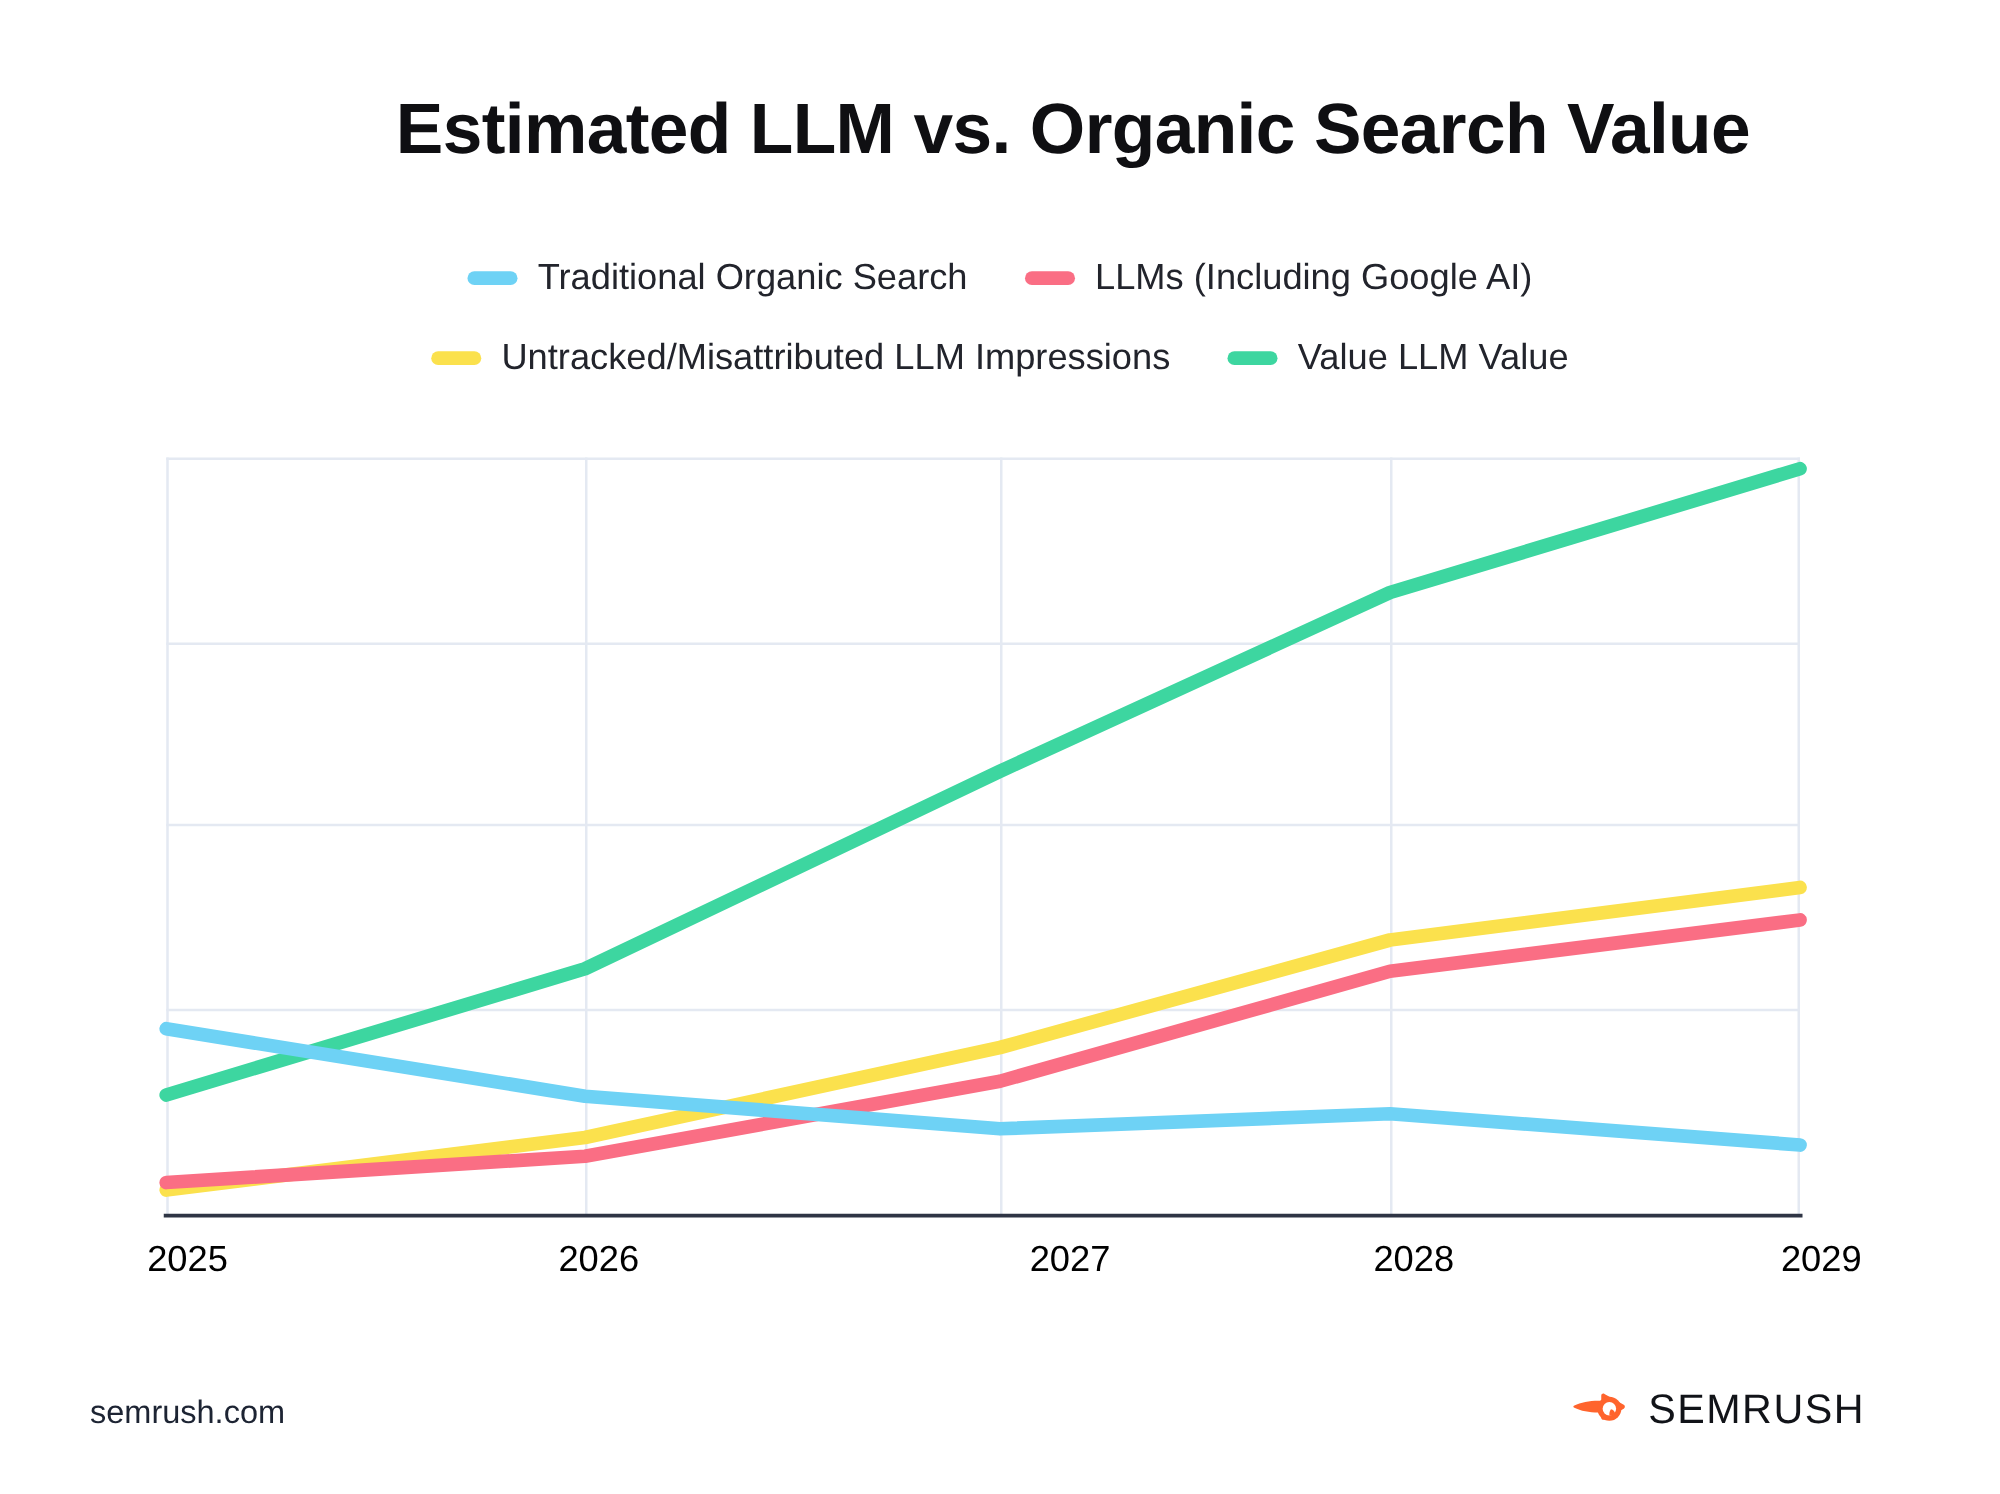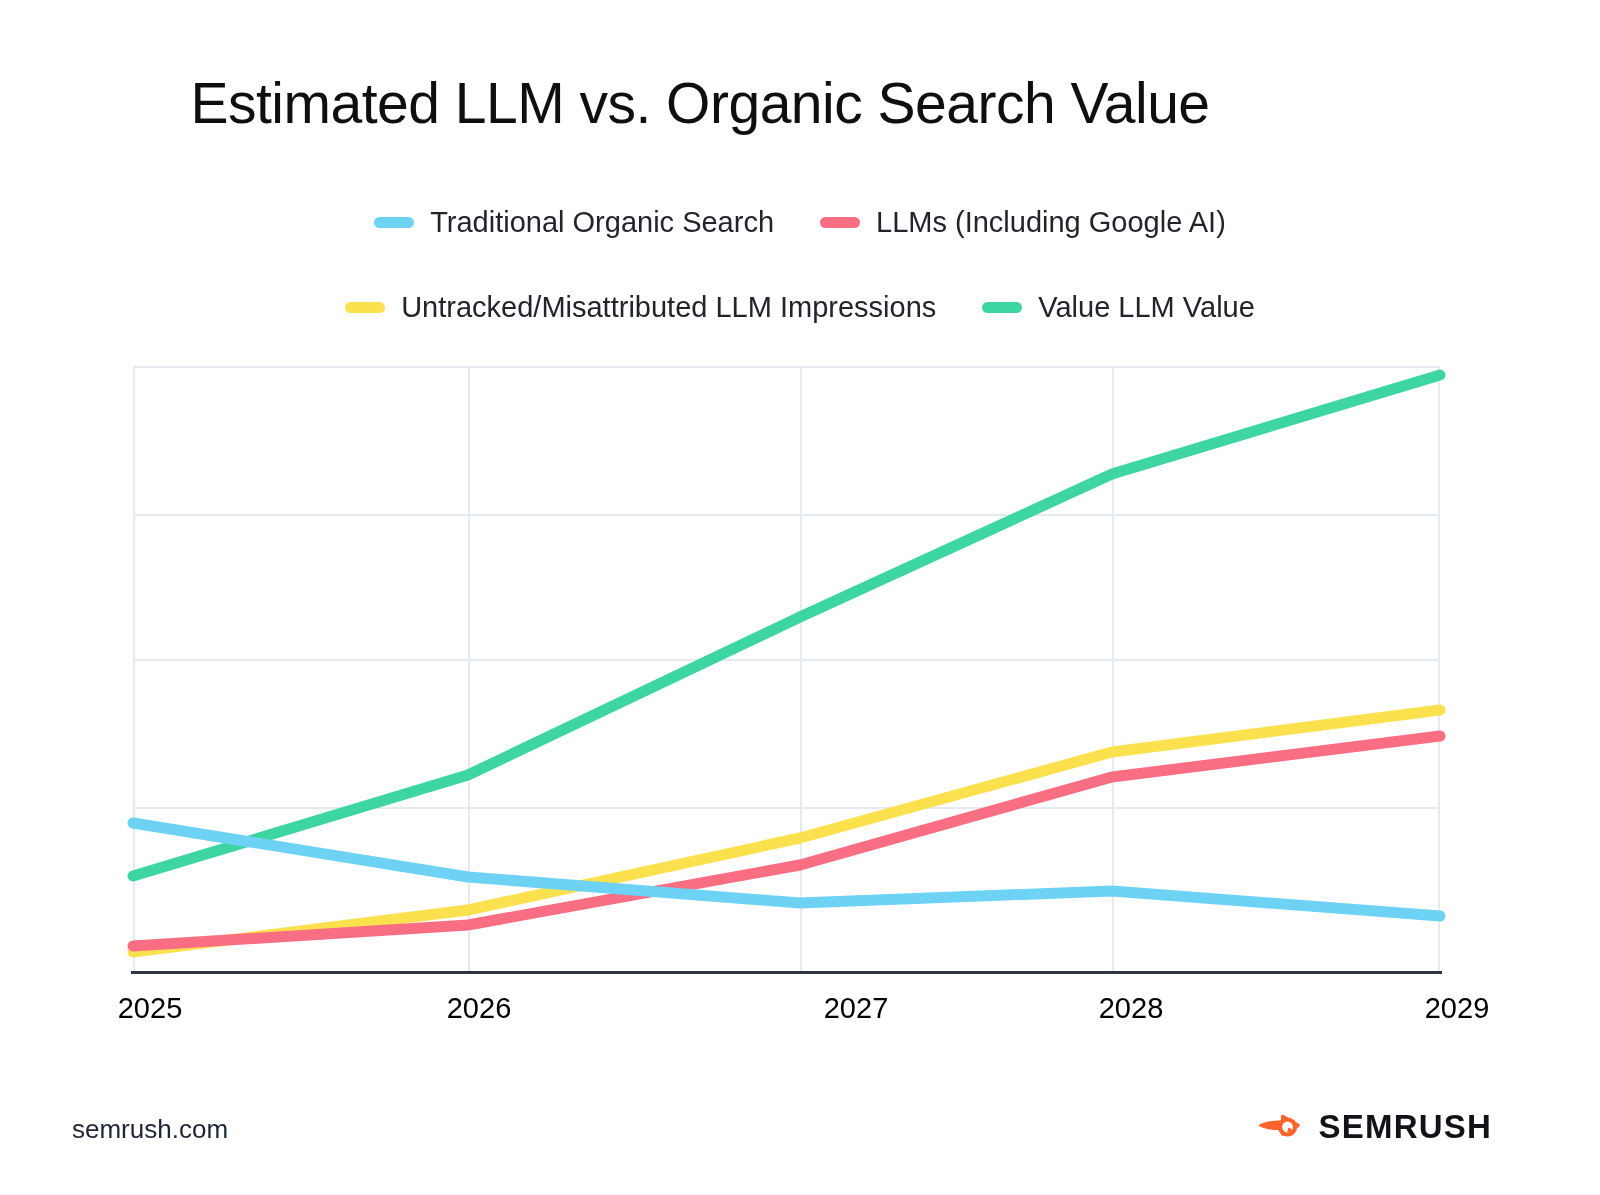--- a/index.html
+++ b/index.html
@@ -21,43 +21,43 @@
     inset: 0;
     background: #ffffff;
   }
 
   
   .chart-title {
     position: absolute;
     top: 72px;
     left: 0;
     width: 1400px;
-    text-align: center;
+    text-align: right;
     font-size: 57px;
-    font-weight: 400;
+    font-weight: 700;
     letter-spacing: -0.5px;
     color: #0f0f12;
     line-height: 1.1;
   }
 
   
   .legend {
     position: absolute;
     top: 200px;
     left: 0;
     width: 1600px;
   }
   .legend-row {
     display: flex;
     justify-content: center;
     align-items: center;
     gap: 46px;
     height: 44px;
   }
-  .legend-row.row2 { margin-top: 36px; align-items: flex-end; }
+  .legend-row.row2 { margin-top: 20px; }
   .legend-item {
     display: flex;
     align-items: center;
     gap: 16px;
   }
   .legend-swatch {
     width: 40px;
     height: 11px;
     border-radius: 6px;
     flex: 0 0 auto;
@@ -147,21 +147,21 @@
     position: absolute;
     right: 108px;
     top: 1107px;
     display: flex;
     align-items: center;
     gap: 16px;
   }
   .brand-mark { flex: 0 0 auto; display: block; }
   .brand-name {
     font-size: 33px;
-    font-weight: 700;
+    font-weight: 400;
     letter-spacing: 1.2px;
     color: #111318;
   }
 </style>
 </head>
 <body>
 
 <div class="page">
 
   <div class="chart-title">Estimated LLM vs. Organic Search Value</div>

